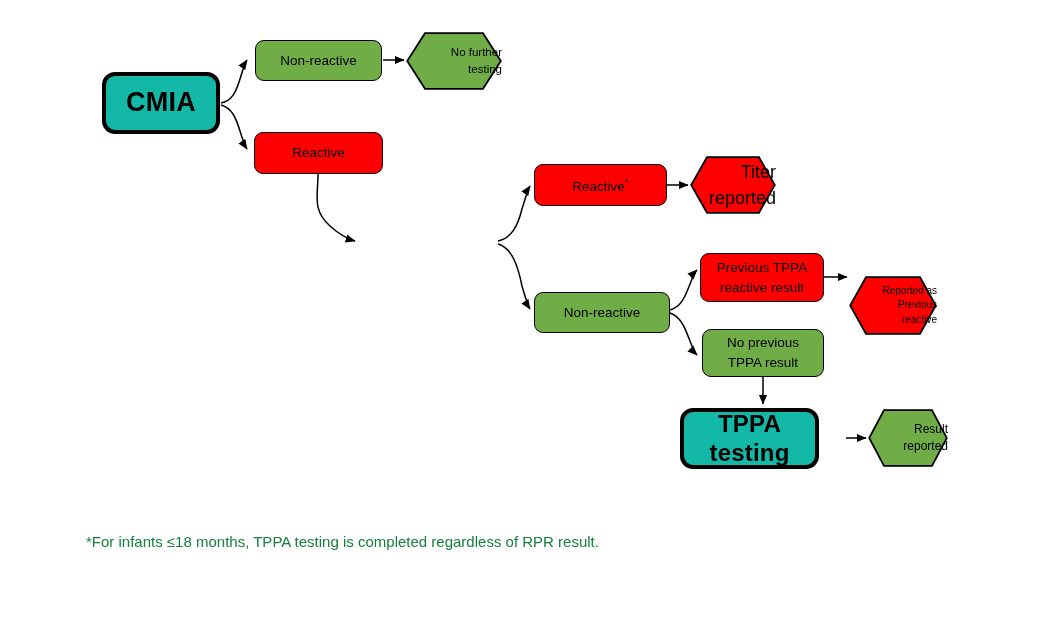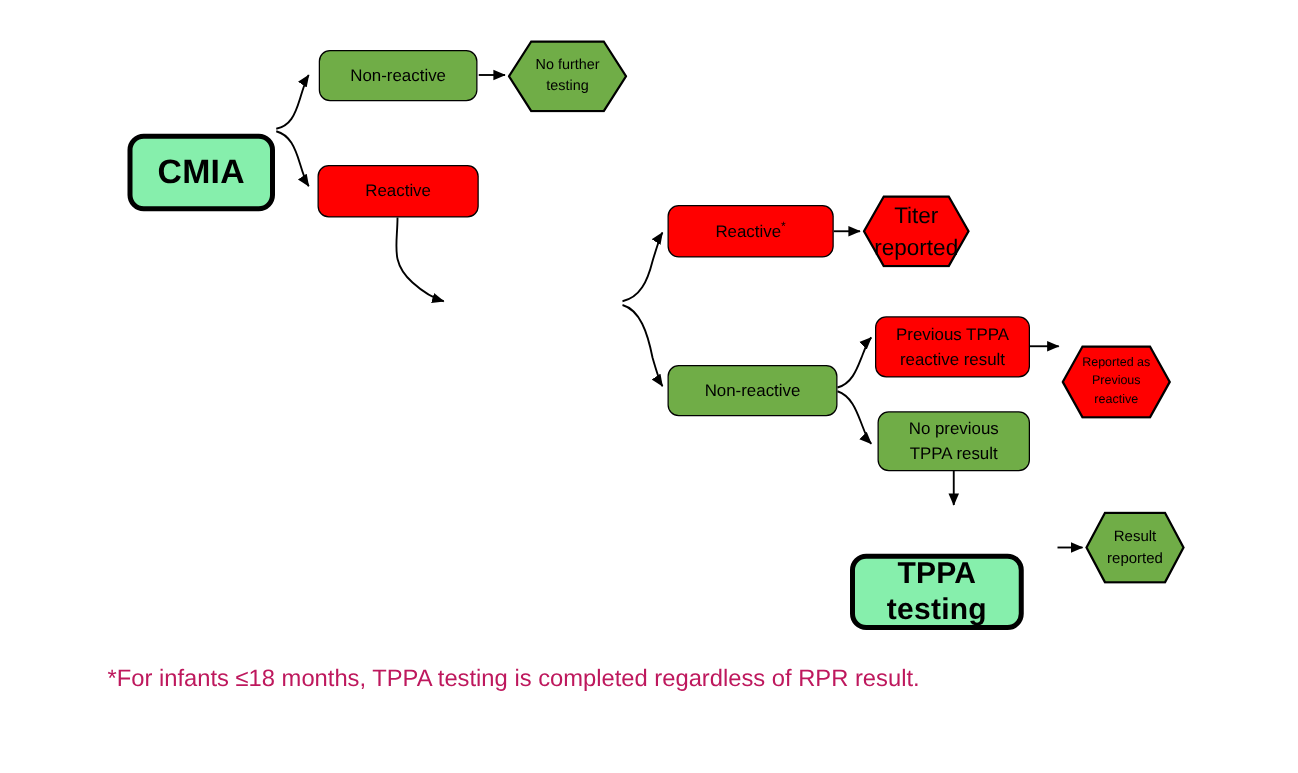--- a/index.html
+++ b/index.html
@@ -46,33 +46,33 @@
     background:transparent;
     border:none;
     padding:0;
   }
   .hex .hexshape{
     position:absolute;left:0;top:0;width:100%;height:100%;
   }
   .hex .hextext{
     position:relative;z-index:2;
     width:100%;
-    text-align:center;
+    text-align:right;
     line-height:1.45;
   }
 
   .fill-green{background:#70AD47;}
   .fill-red{background:#FF0000;}
-  .fill-yellow{background:#86efac;margin-top:35px;}
+  .fill-yellow{background:#14b8a6;}
 
   #footnote{
     position:absolute;
     left:86px;top:533px;
-    font-size:19px;
-    color:#be185d;
+    font-size:15px;
+    color:#15803d;
     white-space:nowrap;
     font-family:"Liberation Sans", sans-serif;
   }
   .sup{vertical-align:super;font-size:0.72em;}
 </style>
 </head>
 <body>
 
 <div id="canvas">
 

